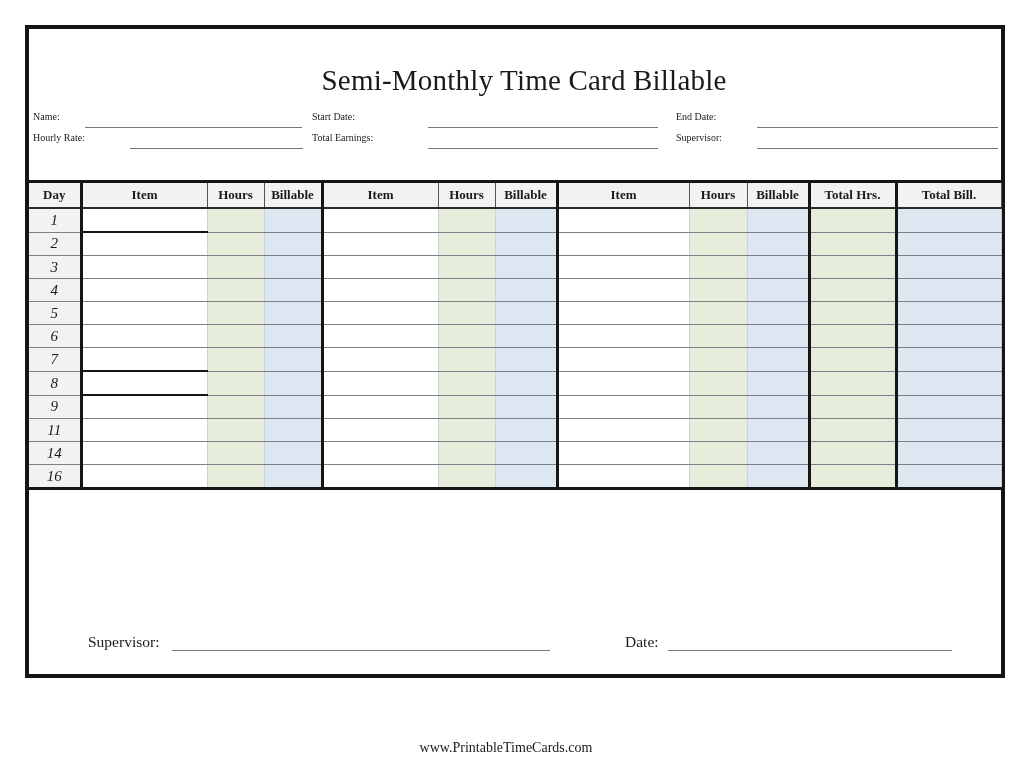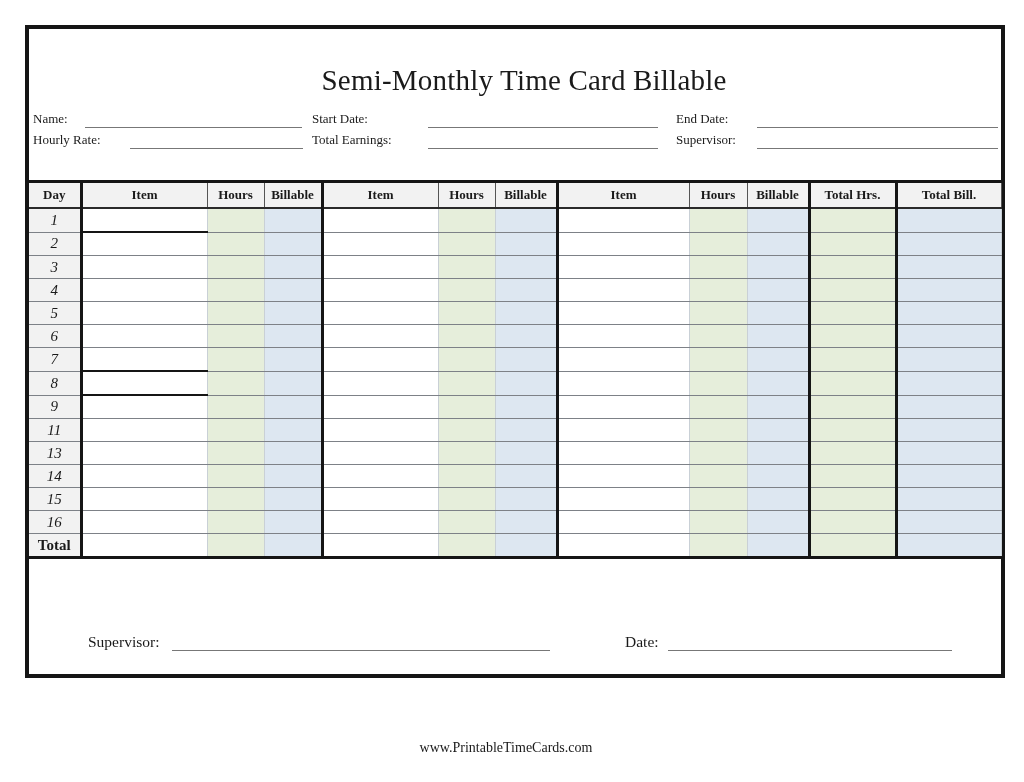--- a/index.html
+++ b/index.html
@@ -18,21 +18,21 @@
   }
   .page{position:absolute;inset:0;}
   .outer-box{
     position:absolute;left:25px;top:25px;width:980px;height:653px;
     border:4px solid var(--black);box-sizing:border-box;background:#fff;
   }
   .title{
     position:absolute;left:0;top:52px;width:1024px;text-align:center;
     font-size:29px;font-weight:normal;margin:12px;letter-spacing:0.2px;
   }
-  .fld-label{position:absolute;font-size:13px;white-space:nowrap;text-align:right;}
+  .fld-label{position:absolute;font-size:10px;white-space:nowrap;text-align:right;}
   .fld-line{position:absolute;height:16px;border-bottom:1px solid var(--underline);}
   
   table.timecard{
     position:absolute;left:29px;top:180px;width:972px;
     border-collapse:collapse;table-layout:fixed;
     border-top:3px solid var(--black);border-bottom:3px solid var(--black);
     font-family:"Liberation Serif", serif;
   }
   table.timecard th{
     height:24px;background:var(--header-bg);
@@ -253,77 +253,35 @@
           <td class="c-item g-start"></td>
           <td class="c-hours"></td>
           <td class="c-billable"></td>
           <td class="c-item g-start"></td>
           <td class="c-hours"></td>
           <td class="c-billable"></td>
           <td class="c-total-hrs g-start"></td>
           <td class="c-total-bill g-start"></td>
         </tr>
         <tr>
-          <td class="c-day">13</td>
-          <td class="c-item g-start"></td>
-          <td class="c-hours"></td>
-          <td class="c-billable"></td>
-          <td class="c-item g-start"></td>
-          <td class="c-hours"></td>
-          <td class="c-billable"></td>
-          <td class="c-item g-start"></td>
-          <td class="c-hours"></td>
-          <td class="c-billable"></td>
-          <td class="c-total-hrs g-start"></td>
-          <td class="c-total-bill g-start"></td>
-        </tr>
-        <tr>
           <td class="c-day">14</td>
           <td class="c-item g-start"></td>
           <td class="c-hours"></td>
           <td class="c-billable"></td>
           <td class="c-item g-start"></td>
           <td class="c-hours"></td>
           <td class="c-billable"></td>
           <td class="c-item g-start"></td>
           <td class="c-hours"></td>
           <td class="c-billable"></td>
           <td class="c-total-hrs g-start"></td>
           <td class="c-total-bill g-start"></td>
         </tr>
         <tr>
-          <td class="c-day">15</td>
-          <td class="c-item g-start"></td>
-          <td class="c-hours"></td>
-          <td class="c-billable"></td>
-          <td class="c-item g-start"></td>
-          <td class="c-hours"></td>
-          <td class="c-billable"></td>
-          <td class="c-item g-start"></td>
-          <td class="c-hours"></td>
-          <td class="c-billable"></td>
-          <td class="c-total-hrs g-start"></td>
-          <td class="c-total-bill g-start"></td>
-        </tr>
-        <tr>
           <td class="c-day">16</td>
-          <td class="c-item g-start"></td>
-          <td class="c-hours"></td>
-          <td class="c-billable"></td>
-          <td class="c-item g-start"></td>
-          <td class="c-hours"></td>
-          <td class="c-billable"></td>
-          <td class="c-item g-start"></td>
-          <td class="c-hours"></td>
-          <td class="c-billable"></td>
-          <td class="c-total-hrs g-start"></td>
-          <td class="c-total-bill g-start"></td>
-        </tr>
-        <tr class="total-row">
-          <td class="c-day">Total</td>
           <td class="c-item g-start"></td>
           <td class="c-hours"></td>
           <td class="c-billable"></td>
           <td class="c-item g-start"></td>
           <td class="c-hours"></td>
           <td class="c-billable"></td>
           <td class="c-item g-start"></td>
           <td class="c-hours"></td>
           <td class="c-billable"></td>
           <td class="c-total-hrs g-start"></td>

